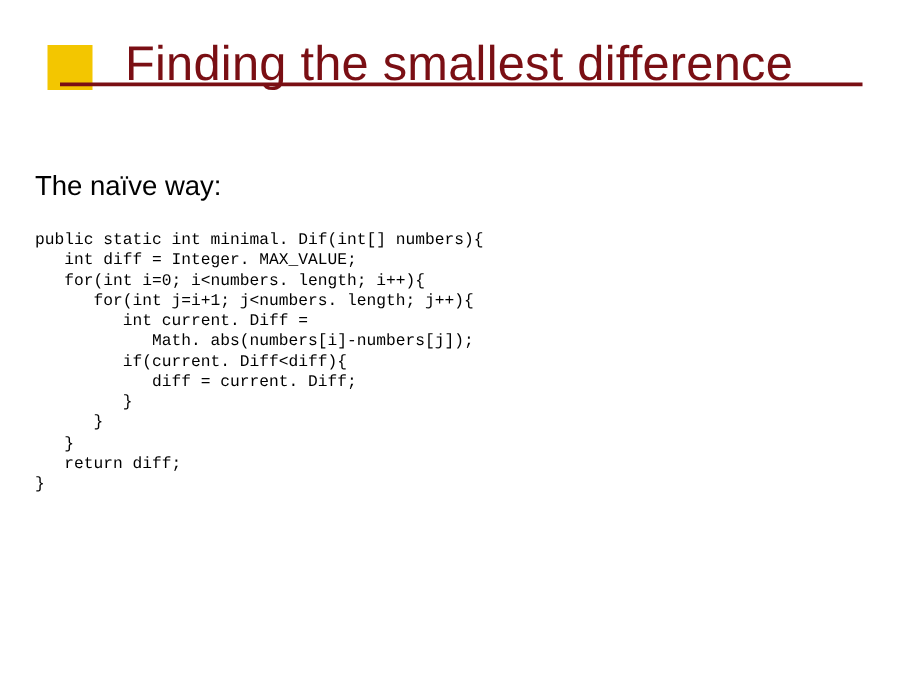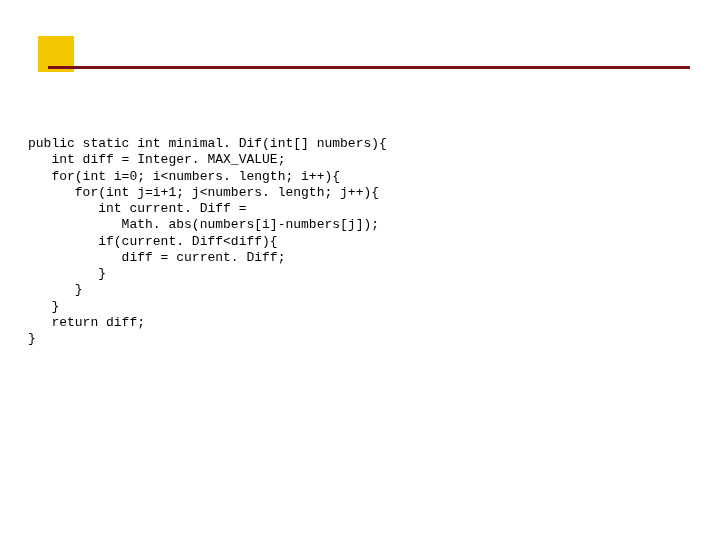--- a/index.html
+++ b/index.html
@@ -13,22 +13,24 @@
   .lead { font-size: 22px; color: #000; margin-bottom: 22px; }
   .code { font-family: "Courier New", Courier, monospace; font-size: 13px; line-height: 1.25; white-space: pre; color: #000; }
 </style>
 </head>
 <body>
 
 <div class="slide">
   <div class="title-row">
     <div class="accent-yellow"></div>
     <div class="accent-red"></div>
+    <div class="title">Finding the smallest difference</div>
   </div>
   <div class="body">
+    <div class="lead">The naïve way:</div>
     <div class="code">public static int minimal. Dif(int[] numbers){
    int diff = Integer. MAX_VALUE;
    for(int i=0; i&lt;numbers. length; i++){
       for(int j=i+1; j&lt;numbers. length; j++){
          int current. Diff =
             Math. abs(numbers[i]-numbers[j]);
          if(current. Diff&lt;diff){
             diff = current. Diff;
          }
       }

